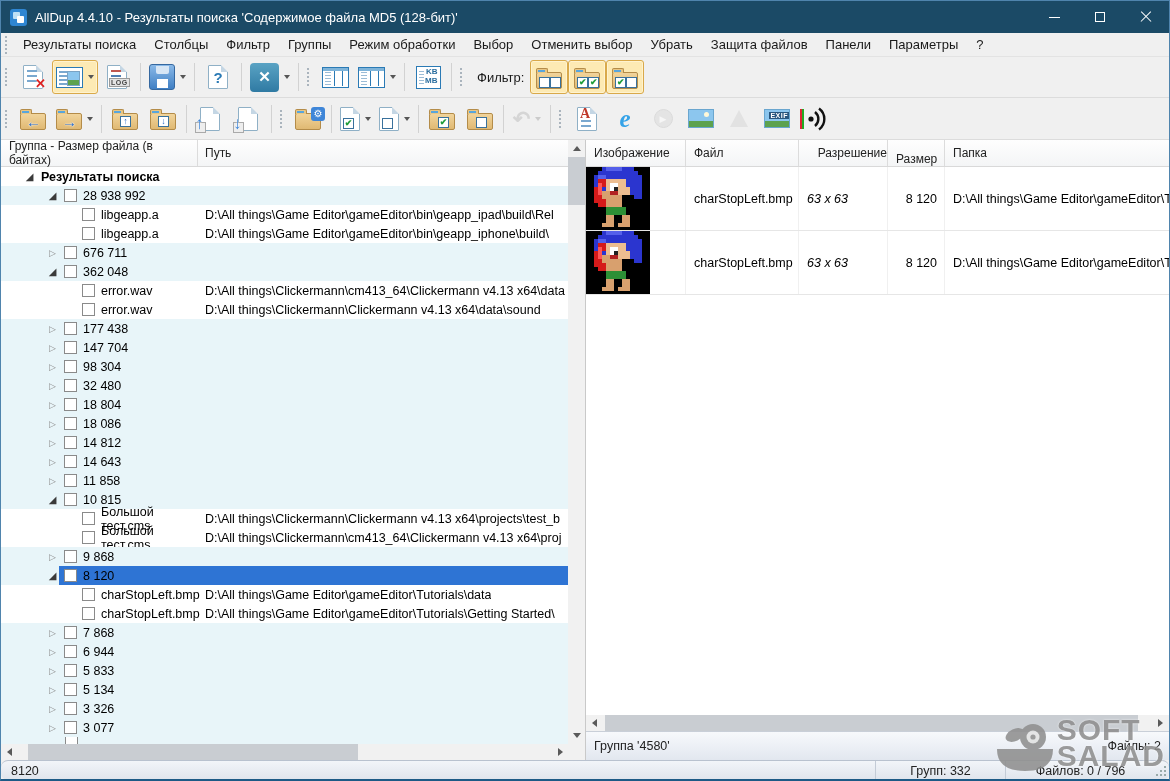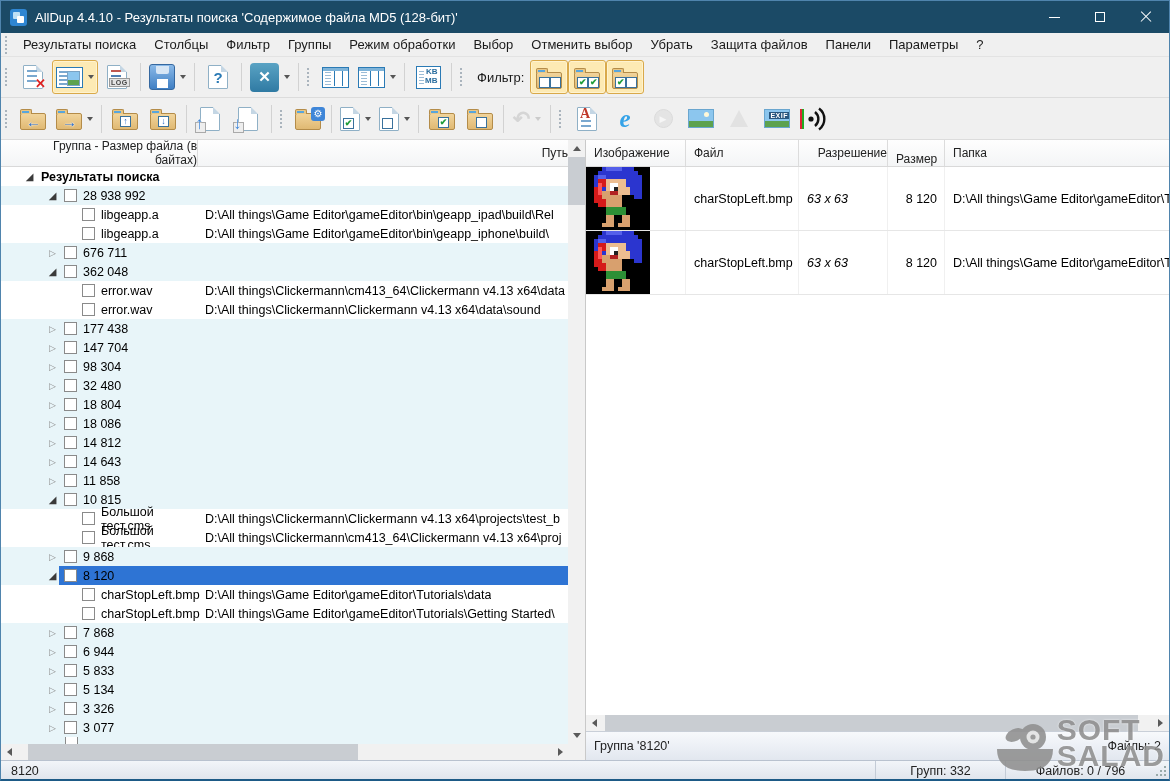--- a/index.html
+++ b/index.html
@@ -78,21 +78,21 @@
   .file-arrow { position:absolute; left:-6px; bottom:-4px; font-size:17px; font-weight:bold; color:#3f86d8; text-shadow:0 0 2px #fff; }
   .file-chip { position:absolute; left:-6px; bottom:-3px; width:11px; height:11px; background:#eee; border:1px solid #aaa; }
 
   
   .content { height:620px; display:flex; background:#fff; }
 
   
   .left-pane { width:585px; display:flex; flex-direction:column; border-right:1px solid #c9c9c9; }
   .lp-main { flex:1; display:flex; min-height:0; }
   .lp-tree { width:568px; display:flex; flex-direction:column; }
-  .tree-header { height:27px; display:flex; background:linear-gradient(#fefefe,#f4f5f6); border-bottom:1px solid #d9d9d9; font-size:12px; color:#222; align-items:center; flex:none;text-align:right; }
+  .tree-header { height:27px; display:flex; background:linear-gradient(#fefefe,#f4f5f6); border-bottom:1px solid #d9d9d9; font-size:12px; color:#222; align-items:center; flex:none; }
   .th1 { width:197px; padding-left:8px; border-right:1px solid #dcdcdc; height:100%; display:flex; align-items:center; }
   .th2 { flex:1; padding-left:7px; }
   .tree-rows { flex:1; overflow:hidden; background:#fff; }
   .trow { height:19px; display:flex; align-items:center; font-size:12.5px; color:#000; position:relative; }
   .trow.group, .trow.partial { background:#e8f5f9; }
   .trow.root { background:#fff; }
   .trow .c1 { width:197px; display:flex; align-items:center; height:100%; flex:none; }
   .trow .c2 { flex:1; height:100%; display:flex; align-items:center; overflow:hidden; padding-left:7px; }
   .trow .exp { width:13px; text-align:center; font-size:9px; color:#8c8c8c; flex:none; position:relative; z-index:1; }
   .trow .exp.open { color:#3a3a3a; font-size:10px; }
@@ -133,21 +133,21 @@
   .prow { height:64px; display:flex; border-bottom:1px solid #e6e6e6; font-size:12.5px; color:#000; flex:none; }
   .pc { height:100%; display:flex; align-items:center; padding-left:8px; border-right:1px solid #f0f0f0; flex:none; overflow:hidden; }
   .pc-img { width:100px; padding:0; } .pc-file { width:113px; } .pc-res { width:89px;font-style:italic; } .pc-size { width:57px; justify-content:flex-end; padding-right:7px; }
   .pc-folder { flex:1; border-right:none; white-space:nowrap; }
   .sprite-box { width:64px; height:64px; background:#000; flex:none; }
   .rp-filler { flex:1; background:#fff; }
   .rp-status { height:29px; background:linear-gradient(#f7f9fc,#e2e7ef); border-top:1px solid #c9cfd8; display:flex; align-items:center; font-size:12.5px; color:#222; padding:0 8px; flex:none; }
   .rp-status .spacer { flex:1; }
 
   
-  .statusbar { height:20px; background:linear-gradient(#f2f5f9,#dfe4ec); border-top:1px solid #b9c2cf; display:flex; align-items:center; font-size:12.5px; color:#222; }
+  .statusbar { height:20px; background:linear-gradient(#f2f5f9,#dfe4ec); border-top:1px solid #b9c2cf; display:flex; align-items:center; font-size:12.5px; color:#222;border-radius:7px; }
   .sb-cell { height:100%; display:flex; align-items:center; justify-content:center; border-left:1px solid #c3cbd6; padding:0 12px; flex:none; }
   .sb-left { flex:1; border-left:none; justify-content:flex-start; padding-left:10px; }
   .resize-grip { width:12px; height:12px; margin-right:2px; background:
     radial-gradient(circle at 2px 10px,#9aa 1px,transparent 1.4px),
     radial-gradient(circle at 6px 10px,#9aa 1px,transparent 1.4px),
     radial-gradient(circle at 10px 10px,#9aa 1px,transparent 1.4px),
     radial-gradient(circle at 6px 6px,#9aa 1px,transparent 1.4px),
     radial-gradient(circle at 10px 6px,#9aa 1px,transparent 1.4px),
     radial-gradient(circle at 10px 2px,#9aa 1px,transparent 1.4px); }
 
@@ -786,21 +786,21 @@
             <div class="tri-left"></div>
           </div>
         <div class="hsb-track">
             <div class="hsb-thumb" style="left:2px;right:14px"></div>
           </div>
         <div class="sb-btn" style="height:16px">
             <div class="tri-right"></div>
           </div>
       </div>
       <div class="rp-status">
-        <span>Группа '8120'</span>
+        <span>Группа '4580'</span>
         <span class="spacer"></span>
         <span>Файлы: 2</span>
       </div>
     </div>
   </div>
 
   <div class="statusbar">
     <div class="sb-cell sb-left">
         <span>8120</span>
       </div>

